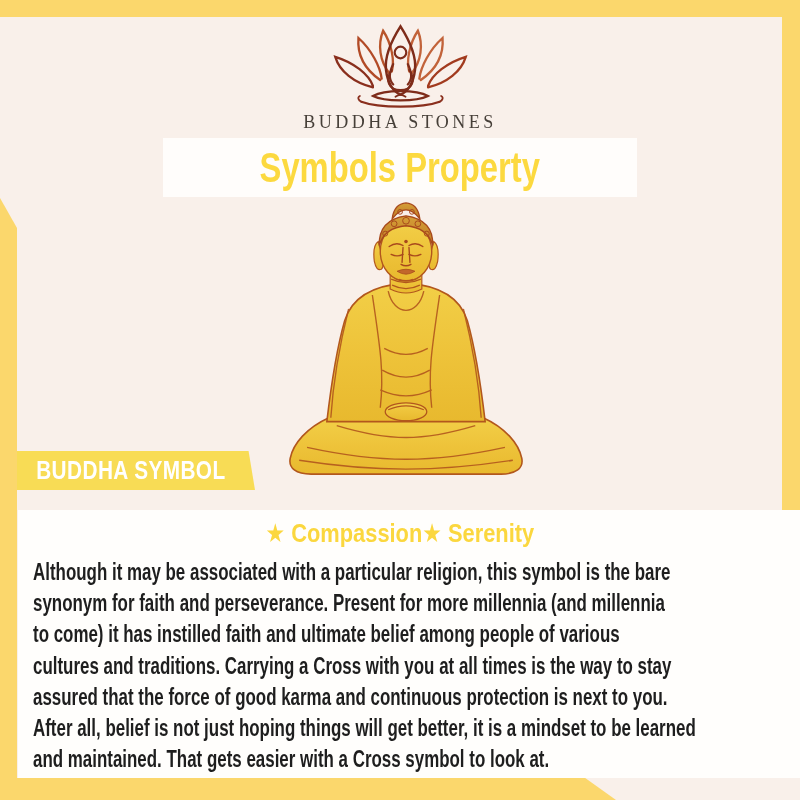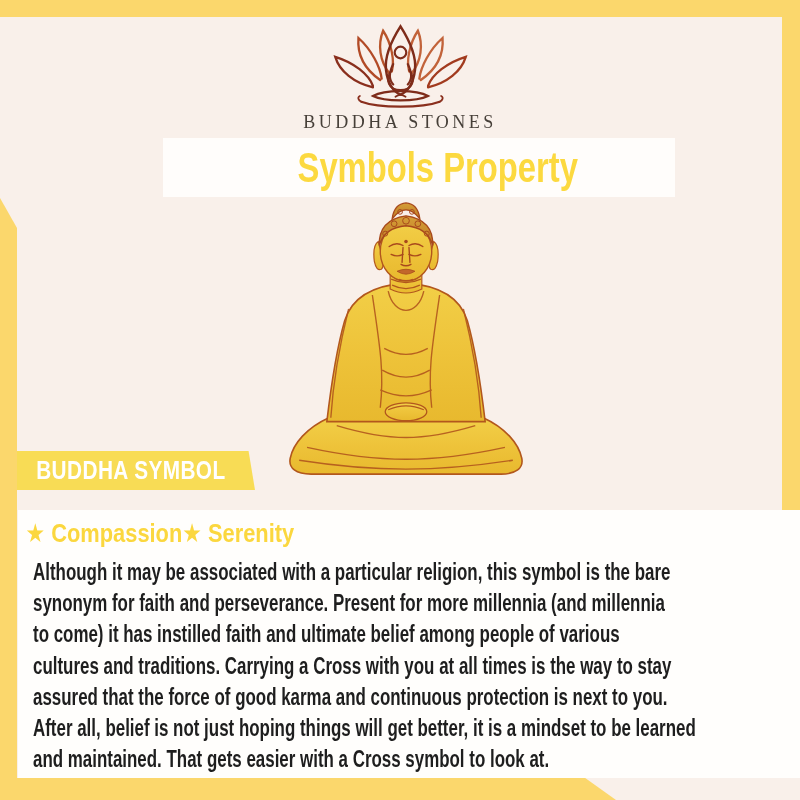--- a/index.html
+++ b/index.html
@@ -18,42 +18,42 @@
     clip-path:polygon(0 0,95% 0,100% 100%,0 100%);}
   
   .logo{position:absolute;left:328px;top:22px;width:145px;height:90px;}
   .brand-name{
     position:absolute;left:0;top:112px;width:800px;text-align:center;
     font-family:"Liberation Serif","DejaVu Serif",serif;
     font-size:18px;letter-spacing:3.5px;color:#463f38;font-weight:500;
   }
   .title-banner{
     position:absolute;left:163px;top:138px;width:474px;height:59px;background:#fffdfb;
-    display:flex;align-items:center;justify-content:center;padding-left:38px;
+    display:flex;align-items:center;justify-content:center;
   }
   .title-banner-text{
     font-size:42px;font-weight:bold;color:#fcd93f;white-space:nowrap;
     transform:scaleX(0.78);transform-origin:center;
   }
   
   .buddha{position:absolute;left:275px;top:200px;width:262px;height:282px;}
   
   .ribbon{
     position:absolute;left:17px;top:451px;width:238px;height:39px;background:#f8dc55;
     clip-path:polygon(0 0,97.3% 0,100% 100%,0 100%);
     display:flex;align-items:center;text-align:center;
   }
   .ribbon-text{
     color:#ffffff;font-size:26px;font-weight:bold;white-space:nowrap;
     padding-left:24px;transform:scaleX(0.8);transform-origin:left center;letter-spacing:0.5px;
   }
   
   .panel{position:absolute;left:18px;top:510px;width:782px;height:268px;background:#fffefc;}
   .headline{
-    position:absolute;left:0;top:518px;width:800px;text-align:left;
+    position:absolute;left:0;top:518px;width:800px;text-align:center;
     font-size:26px;font-weight:bold;color:#fbd73e;white-space:nowrap;
   }
   .headline-inner{display:inline-block;transform:scaleX(0.84);transform-origin:center;}
   .body-text{
     position:absolute;left:33px;top:557px;width:1100px;
     transform:scaleX(0.72);transform-origin:left top;
     font-size:23.5px;font-weight:bold;color:#1e1e1e;line-height:31.2px;
     white-space:nowrap;
   }
 </style>

